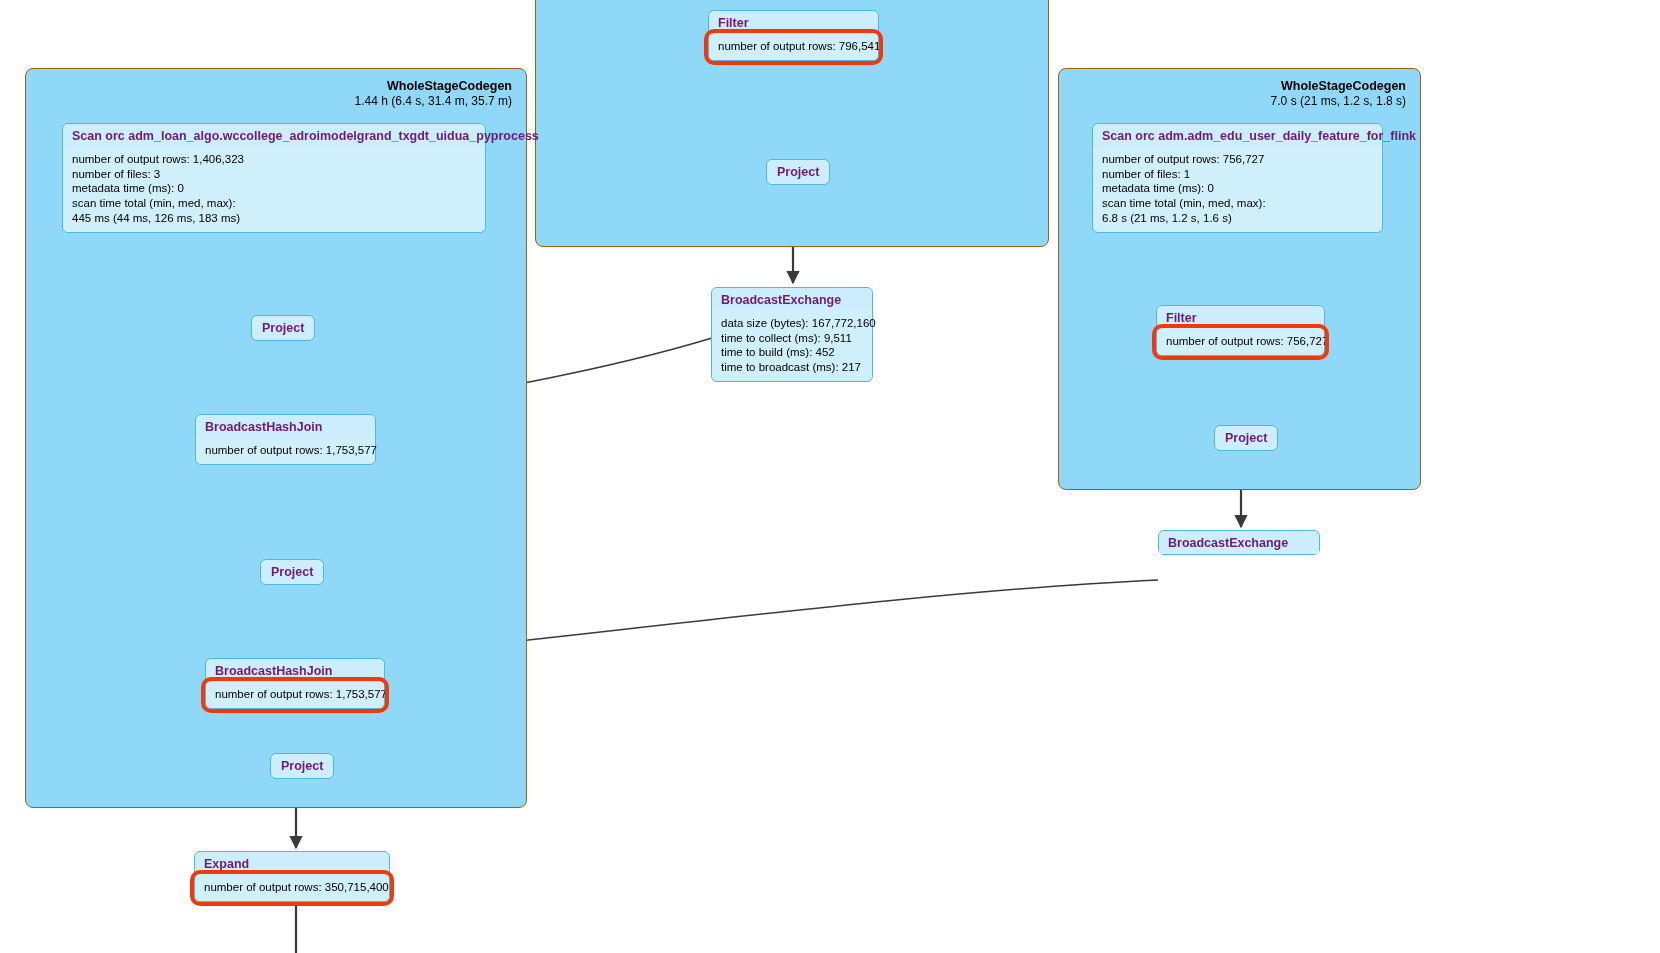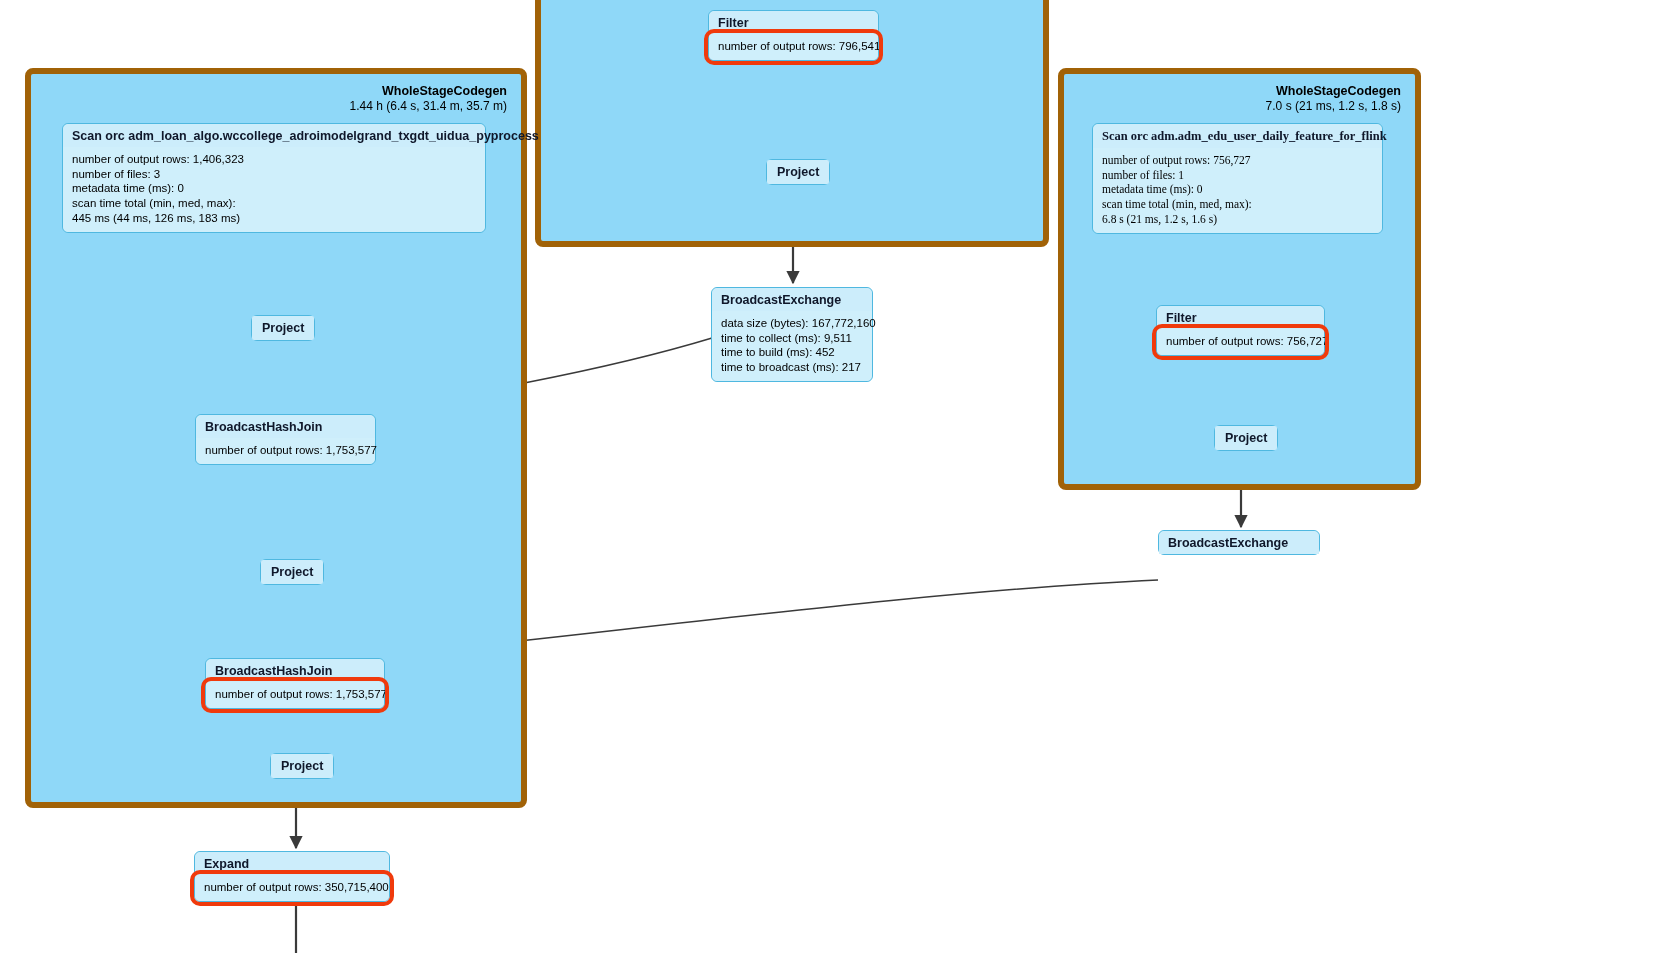--- a/index.html
+++ b/index.html
@@ -19,21 +19,21 @@
     position: absolute;
     left: 0; top: 0;
     width: 1660px; height: 953px;
     pointer-events: none;
   }
 
   
   .cluster {
     position: absolute;
     background: #8FD8F8;
-    border: 6px solid #a16207;
+    border: 1px solid #a16207;
     border-radius: 8px;
   }
   .cluster-label {
     position: absolute;
     right: 14px;
     top: 10px;
     text-align: right;
     color: #000;
     line-height: 1.18;
     white-space: nowrap;
@@ -53,21 +53,21 @@
   .node {
     position: absolute;
     background: #CFEFFB;
     border: 1px solid #4FB8E0;
     border-radius: 6px;
     overflow: visible;
   }
   .node .node-title {
     font-size: 12.5px;
     font-weight: bold;
-    color: #0f172a;
+    color: #701a75;
     padding: 5px 9px 4px 9px;
     white-space: nowrap;
     background: #CCEDFB;
     border-radius: 6px 6px 0 0;
   }
   .node .node-metrics {
     font-size: 11.5px;
     color: #000;
     padding: 5px 9px 6px 9px;
     line-height: 1.28;
@@ -76,21 +76,21 @@
     border-radius: 0 0 6px 6px;
   }
   .node .node-metrics .mline { display: block; }
 
   
   .node.compact {
     background: #CFEFFB;
   }
   .node.compact .node-title {
     padding: 5px 10px 5px 10px;
-    border-radius: 2px;
+    border-radius: 12px;
   }
 
   
   .node.hl .node-metrics {
     outline: 4px solid #F03A0C;
     outline-offset: 1px;
     border-radius: 5px;
   }
 </style>
 </head>
@@ -210,21 +210,21 @@
     <div class="node-title">Project</div>
   </div>
 
   <div class="node hl" style="left:194px; top:851px; width:196px;">
     <div class="node-title">Expand</div>
     <div class="node-metrics">
       <span class="mline">number of output rows: 350,715,400</span>
     </div>
   </div>
 
-  <div class="node" style="left:1092px; top:123px; width:291px;font-family:Liberation Serif, serif;">
+  <div class="node" style="left:1092px; top:123px; width:291px;">
     <div class="node-title">Scan orc adm.adm_edu_user_daily_feature_for_flink</div>
     <div class="node-metrics">
       <span class="mline">number of output rows: 756,727</span>
       <span class="mline">number of files: 1</span>
       <span class="mline">metadata time (ms): 0</span>
       <span class="mline">scan time total (min, med, max):</span>
       <span class="mline">6.8 s (21 ms, 1.2 s, 1.6 s)</span>
     </div>
   </div>
 

